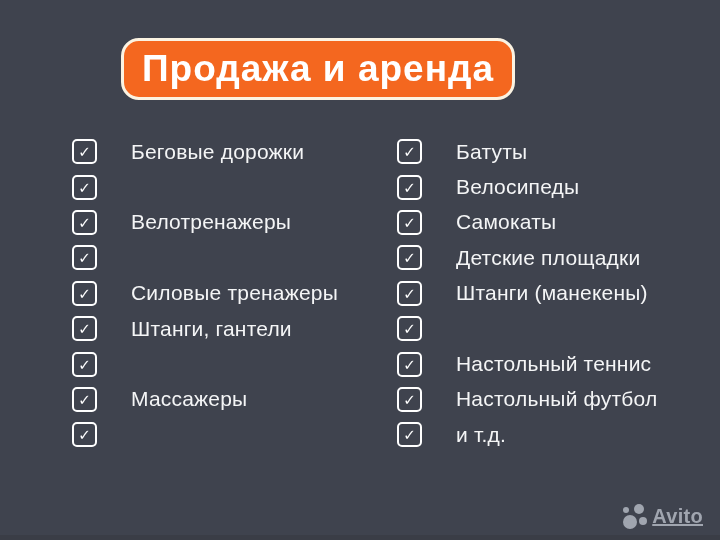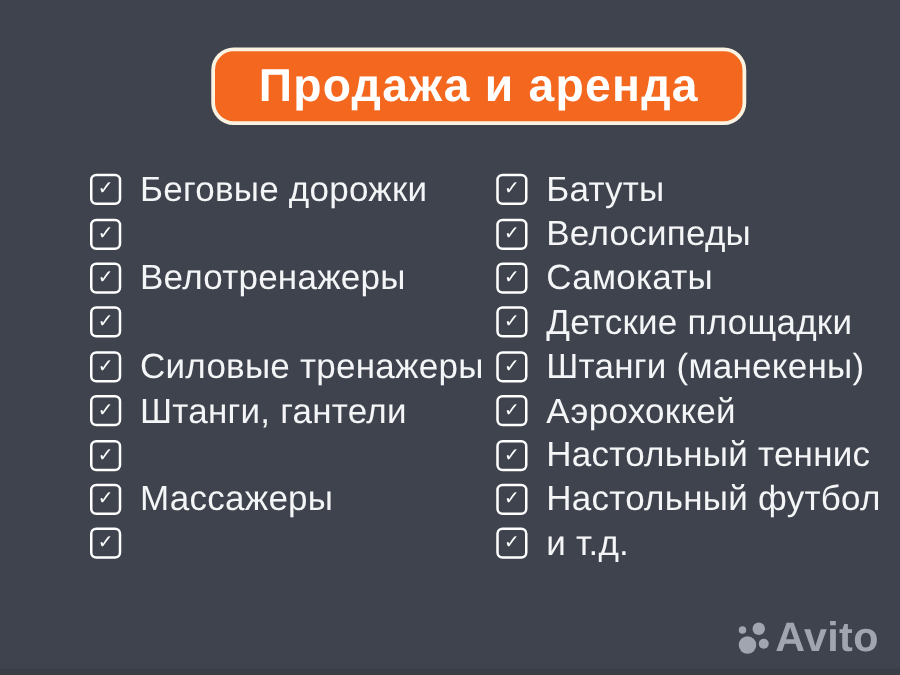--- a/index.html
+++ b/index.html
@@ -10,54 +10,54 @@
     --wm:#A0A5AF;
   }
   *{box-sizing:border-box;}
   html,body{margin:0;padding:0;}
   body{
     width:720px;height:540px;position:relative;overflow:hidden;
     background:var(--bg);
     font-family:"Liberation Sans","DejaVu Sans",sans-serif;
   }
   .banner{
-    position:absolute;left:121px;top:38px;width:428px;height:62px;
+    position:absolute;left:121px;top:38px;width:394px;height:62px;
     background:var(--orange);
     border:3px solid var(--cream);
     border-radius:18px;
-    display:flex;align-items:center;justify-content:center;margin-left:48px;
+    display:flex;align-items:center;justify-content:center;
   }
   .banner-title{
     color:#ffffff;font-size:37px;font-weight:bold;letter-spacing:1px;
     white-space:nowrap;
   }
   .list{position:absolute;left:72px;top:134px;display:flex;}
   .col{width:325px;display:flex;flex-direction:column;}
   .row{height:35.4px;display:flex;align-items:center;}
   .cb{
     width:25px;height:25px;flex:none;
     border:2.5px solid #ffffff;border-radius:5px;
     display:flex;align-items:center;justify-content:center;
     margin-right:15px;
   }
   .tick{color:#ffffff;font-size:15px;line-height:1;transform:translateY(-0.5px);}
   .label{
-    color:var(--text);font-size:28px;letter-spacing:0.2px;white-space:nowrap;
+    color:var(--text);font-size:21px;letter-spacing:0.2px;white-space:nowrap;margin-left:19px;
   }
   .watermark{
     position:absolute;right:17px;bottom:11px;
     display:flex;align-items:center;gap:5px;
   }
   .mark{position:relative;width:24px;height:26px;display:block;}
   .mark i{position:absolute;border-radius:50%;background:var(--wm);}
   .mark .c1{left:0;top:4px;width:6px;height:6px;}
   .mark .c2{left:11px;top:1px;width:10px;height:10px;}
   .mark .c3{left:0;top:12px;width:14px;height:14px;}
   .mark .c4{left:16px;top:14px;width:8px;height:8px;}
-  .brand{color:var(--wm);font-size:33px;font-weight:bold;letter-spacing:0.3px;}
+  .brand{color:var(--wm);font-size:20px;font-weight:bold;letter-spacing:0.3px;text-decoration:underline;}
   .bottom-strip{
     position:absolute;left:0;bottom:0;width:720px;height:5px;background:#3A3D46;
   }
 </style>
 </head>
 <body>
 
 <div class="banner">
   <span class="banner-title">Продажа и аренда</span>
 </div>
@@ -158,21 +158,20 @@
         <span class="cb">
           <span class="tick">✓</span>
         </span>
         <span class="label">Штанги (манекены)</span>
       </div>
 
       <div class="row">
         <span class="cb">
           <span class="tick">✓</span>
         </span>
-        <span class="label">Аэрохоккей</span>
       </div>
 
       <div class="row">
         <span class="cb">
           <span class="tick">✓</span>
         </span>
         <span class="label">Настольный теннис</span>
       </div>
 
       <div class="row">

